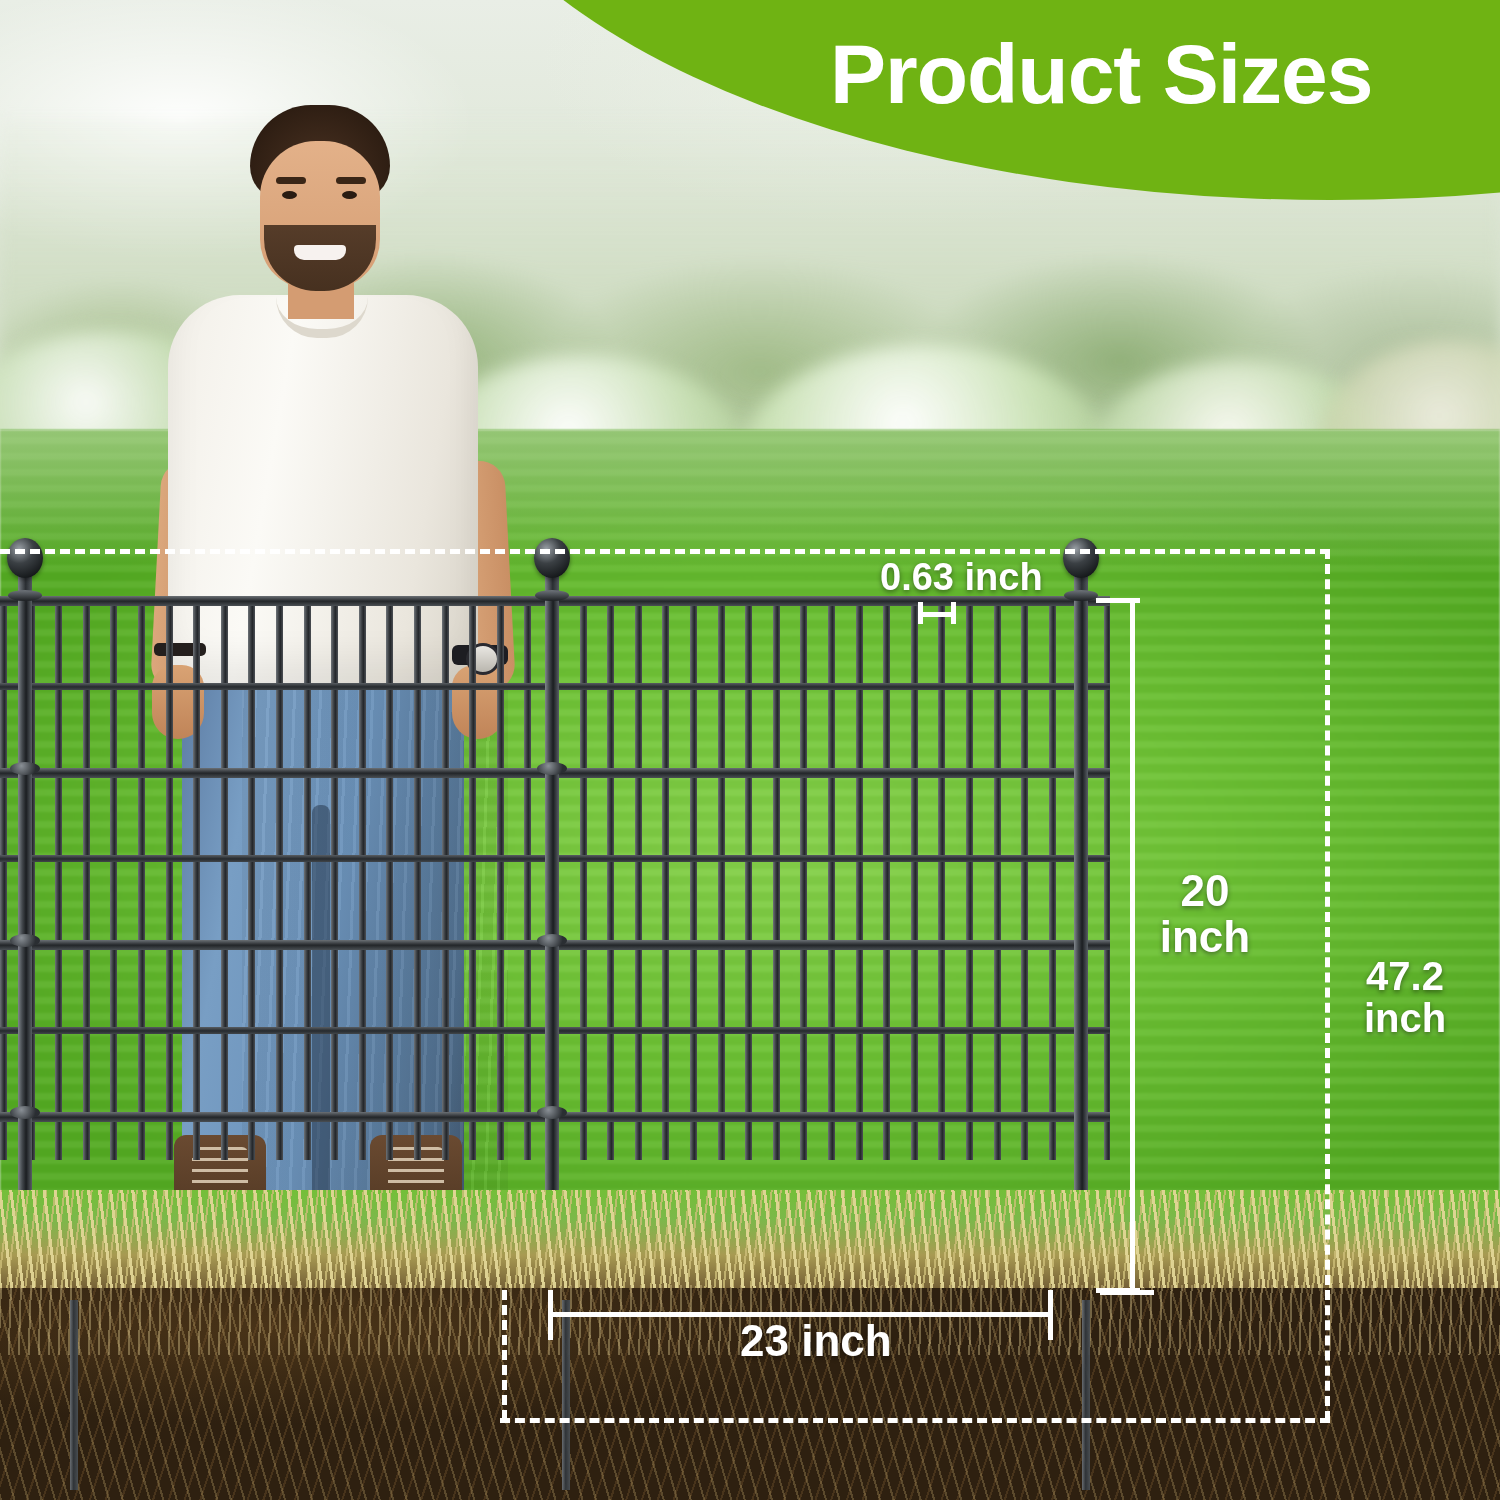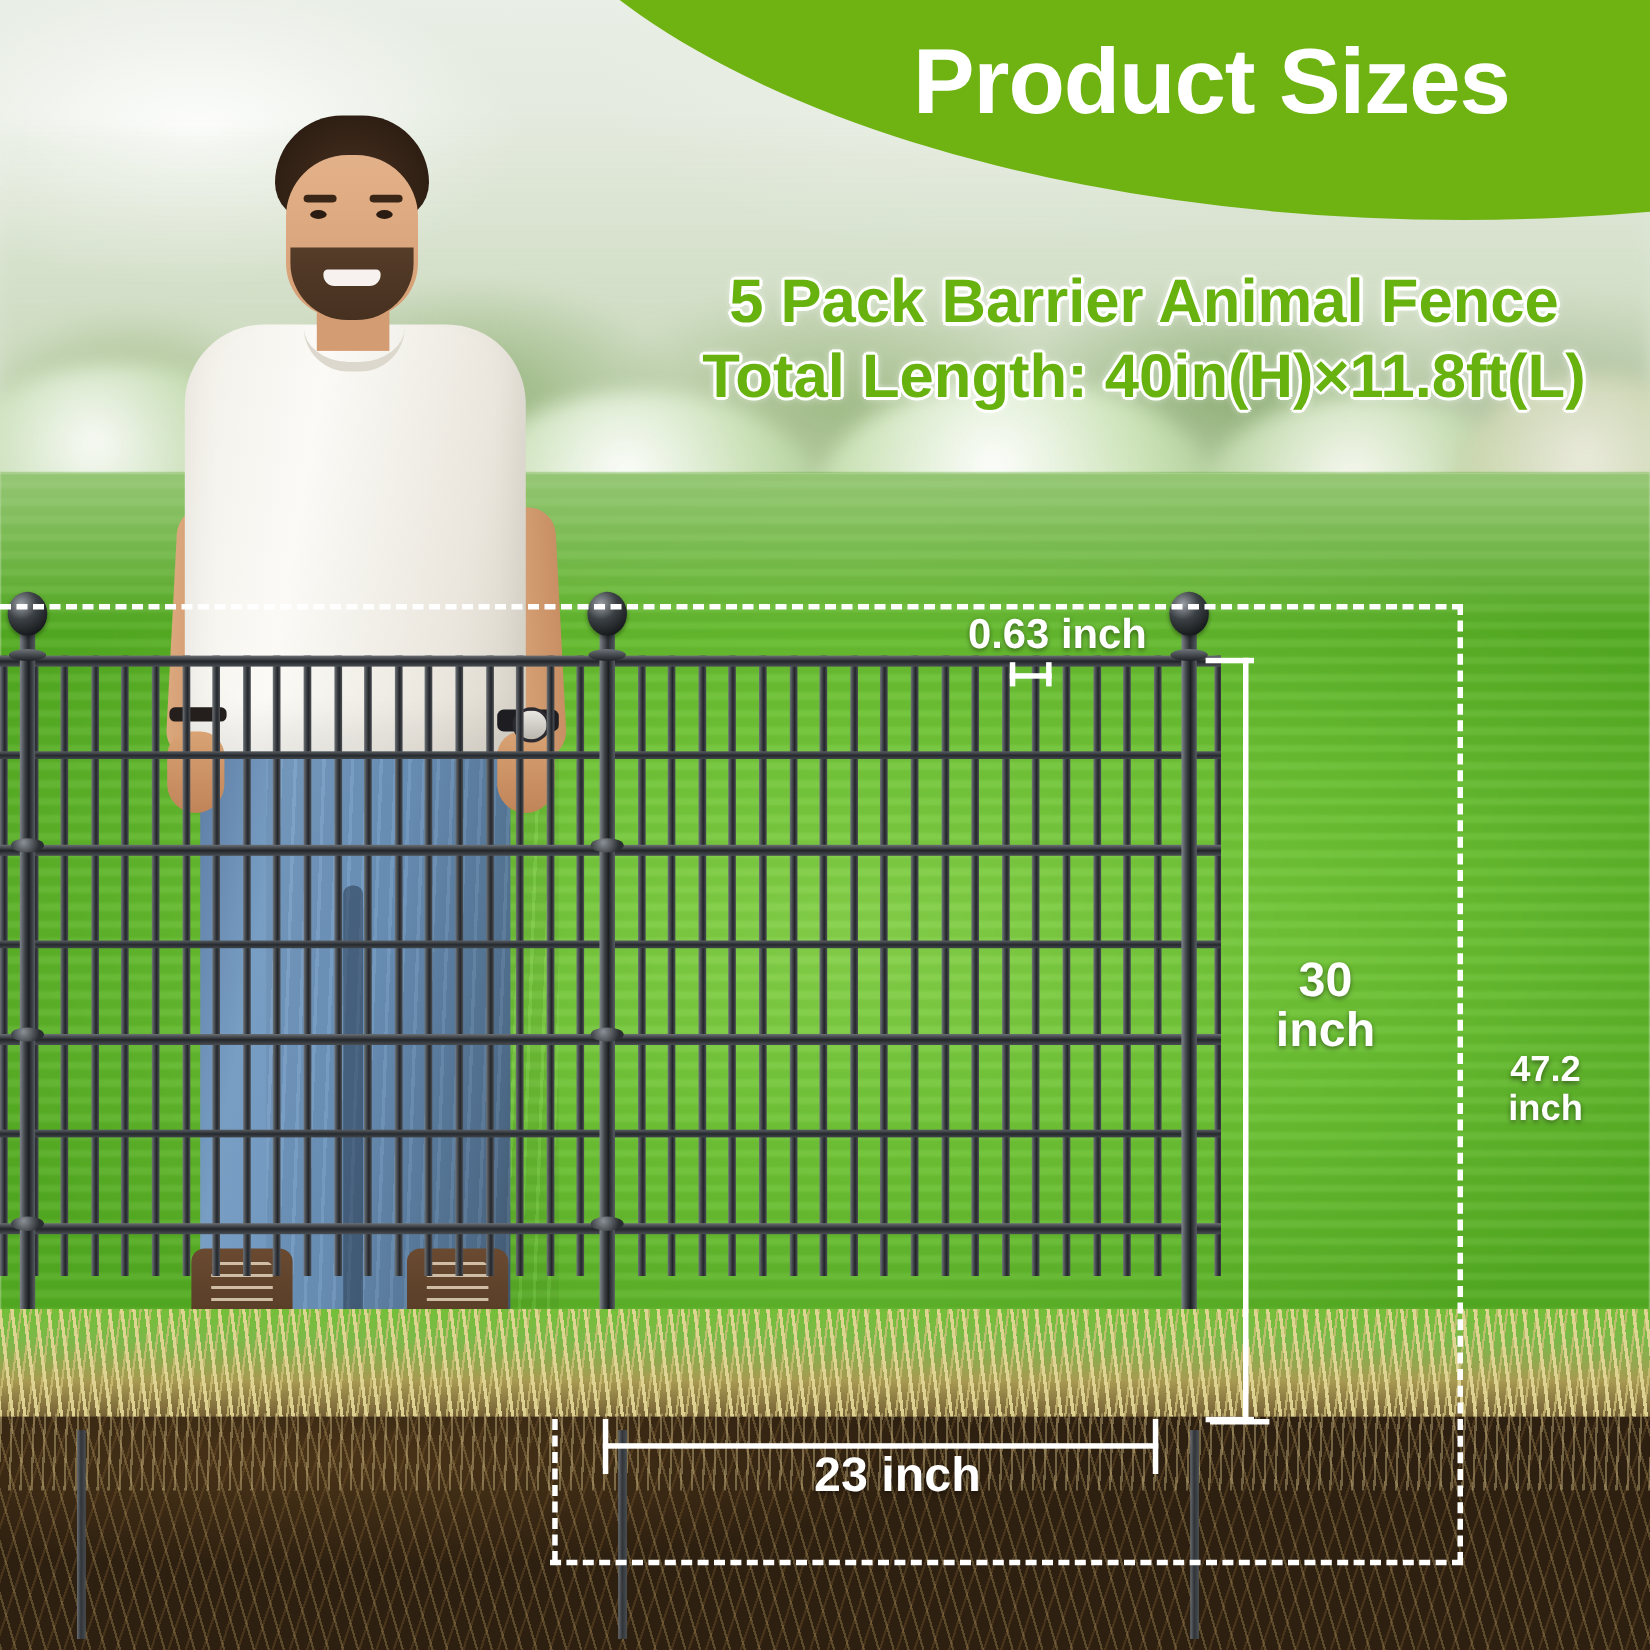--- a/index.html
+++ b/index.html
@@ -175,21 +175,21 @@
   }
   .subtitle .line2{display:block;}
 
   .dim-label{
     position:absolute;color:#fff;font-weight:bold;
     text-shadow:0 2px 5px rgba(0,0,0,.45);
     line-height:1.05;
   }
   .lbl-145{left:880px;top:558px;font-size:38px;}
   .lbl-40{left:1150px;top:868px;font-size:44px;text-align:center;width:110px;}
-  .lbl-472{left:1340px;top:955px;font-size:33px;text-align:center;width:130px;}
+  .lbl-472{left:1340px;top:955px;font-size:40px;text-align:center;width:130px;}
   .lbl-29{left:740px;top:1318px;font-size:44px;}
 
   
   .ml{position:absolute;background:#fff;}
   .dash-h{position:absolute;height:0;border-top:5px dashed #ffffff;}
   .dash-v{position:absolute;width:0;border-left:5px dashed #ffffff;}
 
   
   .brk{position:absolute;background:#fff;}
 </style>
@@ -346,29 +346,25 @@
   <div class="ml" style="left:1100px;top:1290px;width:54px;height:5px;"></div>
 
   <div class="brk" style="left:918px;top:612px;width:38px;height:5px;"></div>
   <div class="brk" style="left:918px;top:602px;width:5px;height:22px;"></div>
   <div class="brk" style="left:951px;top:602px;width:5px;height:22px;"></div>
 
   <div class="banner"></div>
 
   <div class="banner-title">Product Sizes</div>
 
-  <div class="subtitle">
-    <span>5 Pack Barrier Animal Fence</span>
-    <span class="line2">Total Length: 40in(H)×11.8ft(L)</span>
-  </div>
 
   <div class="dim-label lbl-145">0.63 inch</div>
 
   <div class="dim-label lbl-40">
-    <span>30</span><br>
+    <span>20</span><br>
     <span>inch</span>
   </div>
 
   <div class="dim-label lbl-472">
     <span>47.2</span><br>
     <span>inch</span>
   </div>
 
   <div class="dim-label lbl-29">23 inch</div>
 

